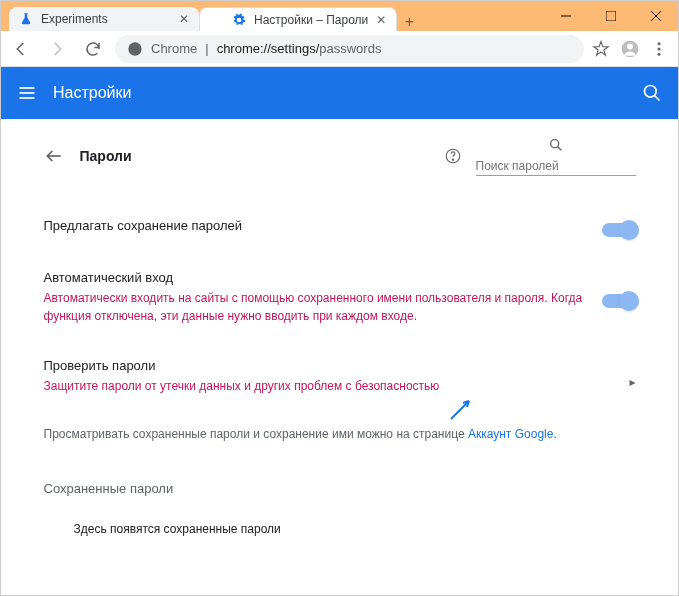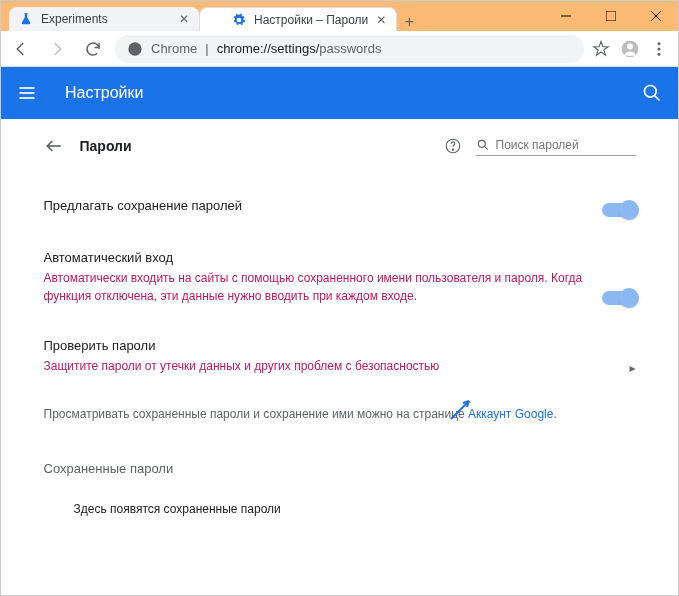--- a/index.html
+++ b/index.html
@@ -19,34 +19,34 @@
 
   
   .toolbar { height: 36px; display: flex; align-items: center; padding: 0 6px; gap: 8px; border-bottom: 1px solid #e0e0e0; background: #fff; }
   .navbtn { width: 28px; height: 28px; display: flex; align-items: center; justify-content: center; border-radius: 50%; color: #5f6368; cursor: pointer; }
   .navbtn.disabled { color: #bdbdbd; cursor: default; }
   .omnibox { flex: 1; height: 28px; background: #f1f3f4; border-radius: 14px; display: flex; align-items: center; padding: 0 12px; gap: 8px; font-size: 13px; color: #5f6368; }
   .omnibox .host { color: #202124; }
   .rightbtns { display: flex; align-items: center; gap: 10px; padding-right: 4px; }
 
   
-  .appbar { height: 52px; background: #1a73e8; color: #fff; display: flex; align-items: center; padding: 0 16px; gap: 28px; }
+  .appbar { height: 52px; background: #1a73e8; color: #fff; display: flex; align-items: center; padding: 0 16px; gap: 16px; }
   .appbar .title { font-size: 16px; font-weight: 500; }
   .appbar .spacer { flex: 1; }
 
   
   .content-wrap { position: absolute; top: 118px; left: 0; right: 0; bottom: 0; overflow-y: scroll; }
   .content { max-width: 640px; margin: 0 auto; padding: 16px 24px 40px; }
   .subheader { display: flex; align-items: center; gap: 16px; margin-bottom: 24px; }
   .subheader .page-title { font-size: 14px; font-weight: 600; color: #202124; }
   .subheader .search-row { margin-left: auto; display: flex; align-items: center; gap: 14px; }
-  .search-box { display: flex; align-items: center; gap: 6px; border-bottom: 1px solid #9e9e9e; padding: 2px 0; width: 160px; }
+  .search-box { display: flex; align-items: center; gap: 6px; border-bottom: 1px solid #9e9e9e; padding: 2px 0; width: 160px; flex-direction: column; }
   .search-box input { border: none; outline: none; font-size: 12px; background: transparent; width: 100%; color: #202124; }
 
-  .row { display: flex; align-items: flex-end; padding: 16px 0; border-top: 1px solid transparent; }
+  .row { display: flex; align-items: center; padding: 16px 0; border-top: 1px solid transparent; }
   .row + .row { }
   .row .text { flex: 1; }
   .row .text .label { font-size: 13px; color: #202124; margin-bottom: 4px; }
   .row .text .desc { font-size: 12px; color: #be185d; line-height: 1.5; }
   .row .control { margin-left: 16px; display: flex; align-items: center; }
 
   .toggle { width: 34px; height: 14px; background: #1a73e8; opacity: .5; border-radius: 7px; position: relative; cursor: pointer; }
   .toggle::after { content: ""; position: absolute; right: -3px; top: -3px; width: 20px; height: 20px; background: #1a73e8; border-radius: 50%; box-shadow: 0 1px 2px rgba(0,0,0,.3); }
   .toggle-wrap { padding-top: 6px; }
 

